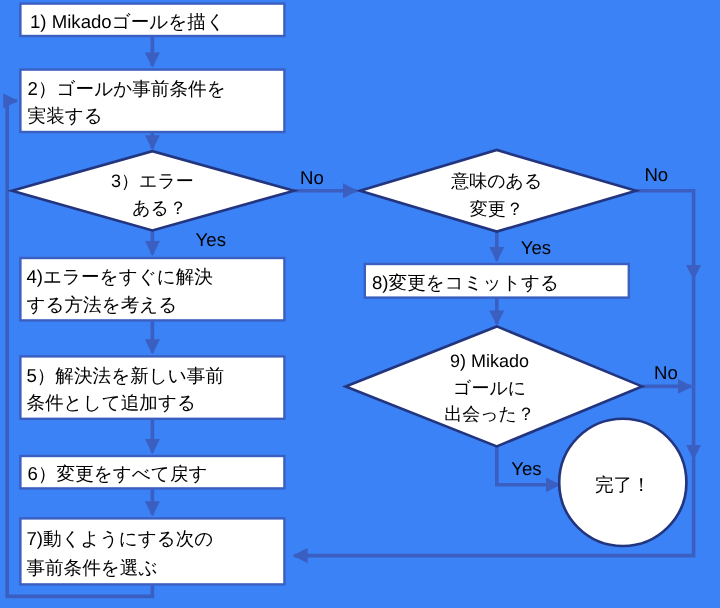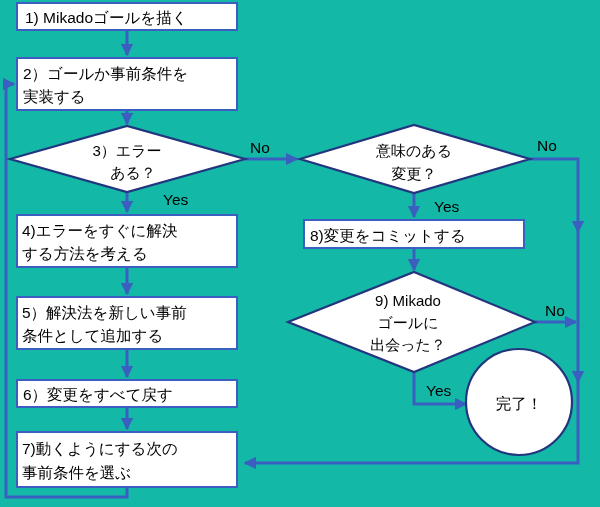--- a/index.html
+++ b/index.html
@@ -4,21 +4,21 @@
 <style>
   html, body {
     margin: 0;
     padding: 0;
     background: #ffffff;
   }
   #canvas {
     position: relative;
     width: 600px;
     height: 507px;
-    background: #14b8a6;
+    background: #3b82f6;
     font-family: "Liberation Sans", "DejaVu Sans", sans-serif;
     overflow: hidden;
   }
   svg#flow {
     position: absolute;
     left: 0;
     top: 0;
     width: 600px;
     height: 507px;
   }

